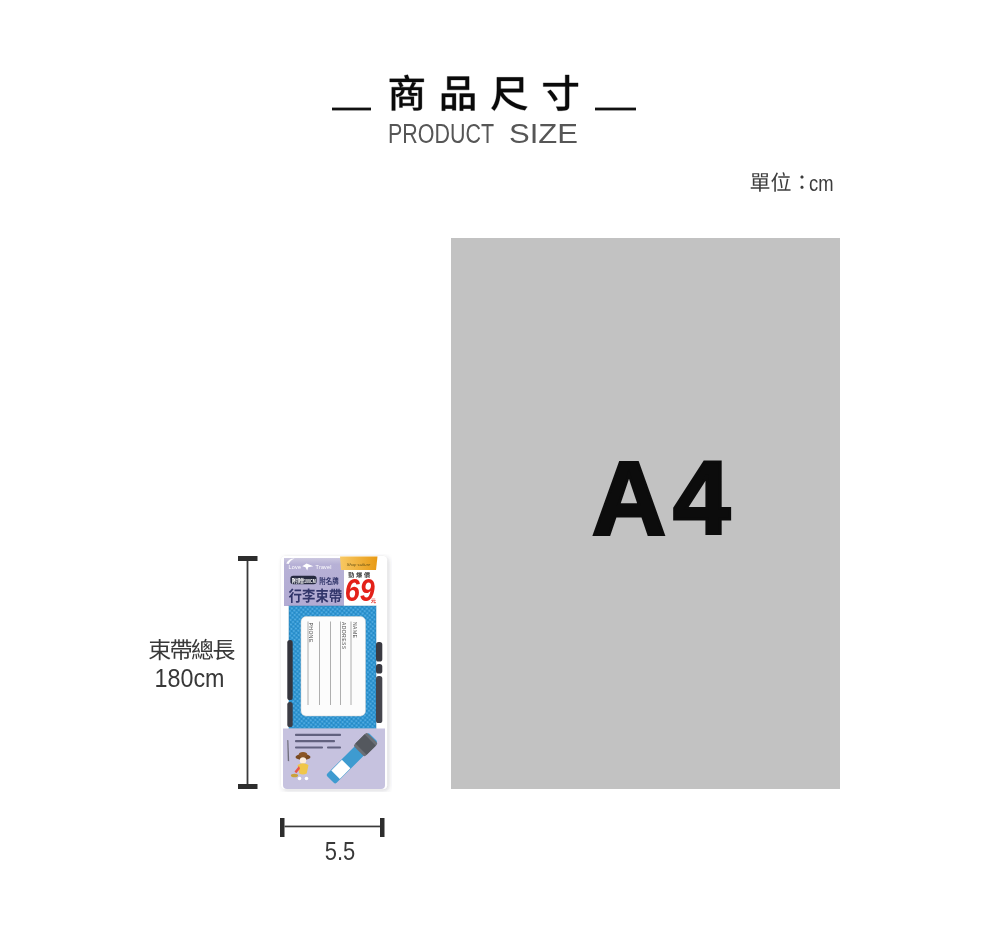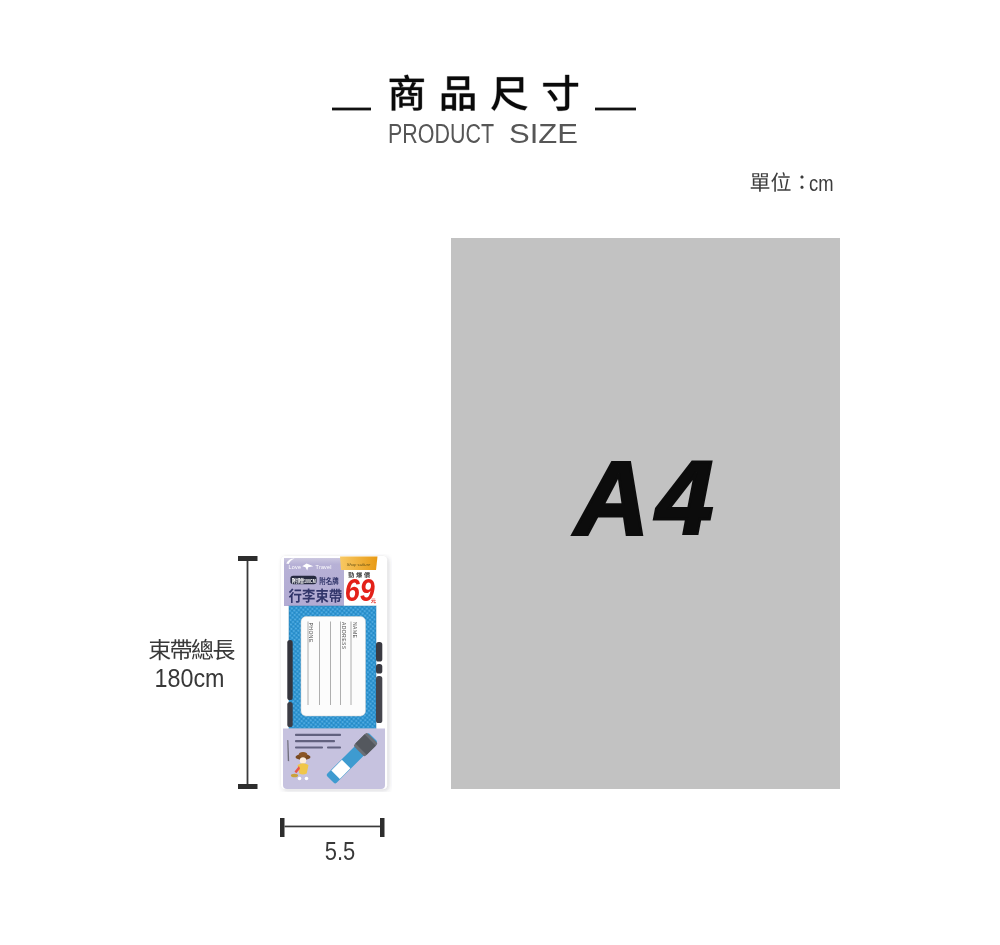--- a/index.html
+++ b/index.html
@@ -15,21 +15,21 @@
     <rect x="332" y="107.6" width="39" height="2.8" fill="#111"></rect>
     <rect x="595" y="107.6" width="41" height="2.8" fill="#111"></rect>
     <text x="388" y="142.6" font-size="27" fill="#565656" textLength="106" lengthAdjust="spacingAndGlyphs">PRODUCT</text>
     <text x="509" y="142.6" font-size="27" fill="#565656" textLength="69" lengthAdjust="spacingAndGlyphs">SIZE</text>
     <path transform="translate(749.5,190.0) scale(0.02100,-0.02100)" d="M200 750H391V656H200ZM132 801V606H462V801ZM610 750H805V656H610ZM543 801V606H876V801ZM232 352H458V265H232ZM536 352H776V265H536ZM232 495H458V409H232ZM536 495H776V409H536ZM58 128V61H458V-80H536V61H945V128H536V204H852V555H158V204H458V128Z" fill="#3c3c3c"></path>
     <path transform="translate(770.5,190.0) scale(0.02100,-0.02100)" d="M369 658V585H914V658ZM435 509C465 370 495 185 503 80L577 102C567 204 536 384 503 525ZM570 828C589 778 609 712 617 669L692 691C682 734 660 797 641 847ZM326 34V-38H955V34H748C785 168 826 365 853 519L774 532C756 382 716 169 678 34ZM286 836C230 684 136 534 38 437C51 420 73 381 81 363C115 398 148 439 180 484V-78H255V601C294 669 329 742 357 815Z" fill="#3c3c3c"></path>
     <path transform="translate(791.5,190.0) scale(0.02100,-0.02100)" d="M500 544C540 544 576 573 576 619C576 665 540 694 500 694C460 694 424 665 424 619C424 573 460 544 500 544ZM500 54C540 54 576 84 576 129C576 175 540 205 500 205C460 205 424 175 424 129C424 84 460 54 500 54Z" fill="#3c3c3c"></path>
     <text x="809" y="190.5" font-size="21.5" fill="#3c3c3c" textLength="24.5" lengthAdjust="spacingAndGlyphs">cm</text>
   </svg>
 <div class="abs" style="left:451px;top:238px;width:389px;height:551px;background:#c2c2c2;"></div>
-<div class="abs" style="left:451px;top:238px;width:389px;height:551px;display:flex;align-items:center;justify-content:center;font-style:italic;">
+<div class="abs" style="left:468px;top:238px;width:389px;height:551px;display:flex;align-items:center;justify-content:center;">
     <span style="font-weight:bold;font-size:103px;color:#0c0c0c;letter-spacing:7px;-webkit-text-stroke:2.8px #0c0c0c;position:relative;top:-15px;left:2px;">A4</span>
   </div>
 <svg class="abs" style="left:0;top:540px" width="450" height="340" viewBox="0 0 450 340">
     <rect x="238" y="16" width="19.5" height="5" fill="#2d2d2d"></rect>
     <rect x="238" y="244" width="19.5" height="5" fill="#2d2d2d"></rect>
     <rect x="246.6" y="21" width="1.8" height="223" fill="#3a3a3a"></rect>
     <rect x="280" y="278" width="4.5" height="19" fill="#2d2d2d"></rect>
     <rect x="380" y="278" width="4.5" height="19" fill="#2d2d2d"></rect>
     <rect x="284.5" y="285.6" width="95.5" height="1.7" fill="#3a3a3a"></rect>
     <path transform="translate(148.2,118.3) scale(0.02300,-0.02300)" d="M145 554V266H420C327 160 178 64 40 16C57 1 80 -28 92 -46C222 5 361 100 460 209V-80H537V214C636 102 778 5 912 -48C924 -28 948 2 966 17C825 64 673 160 580 266H859V554H537V663H927V734H537V839H460V734H76V663H460V554ZM217 487H460V333H217ZM537 487H782V333H537Z" fill="#383838"></path>

